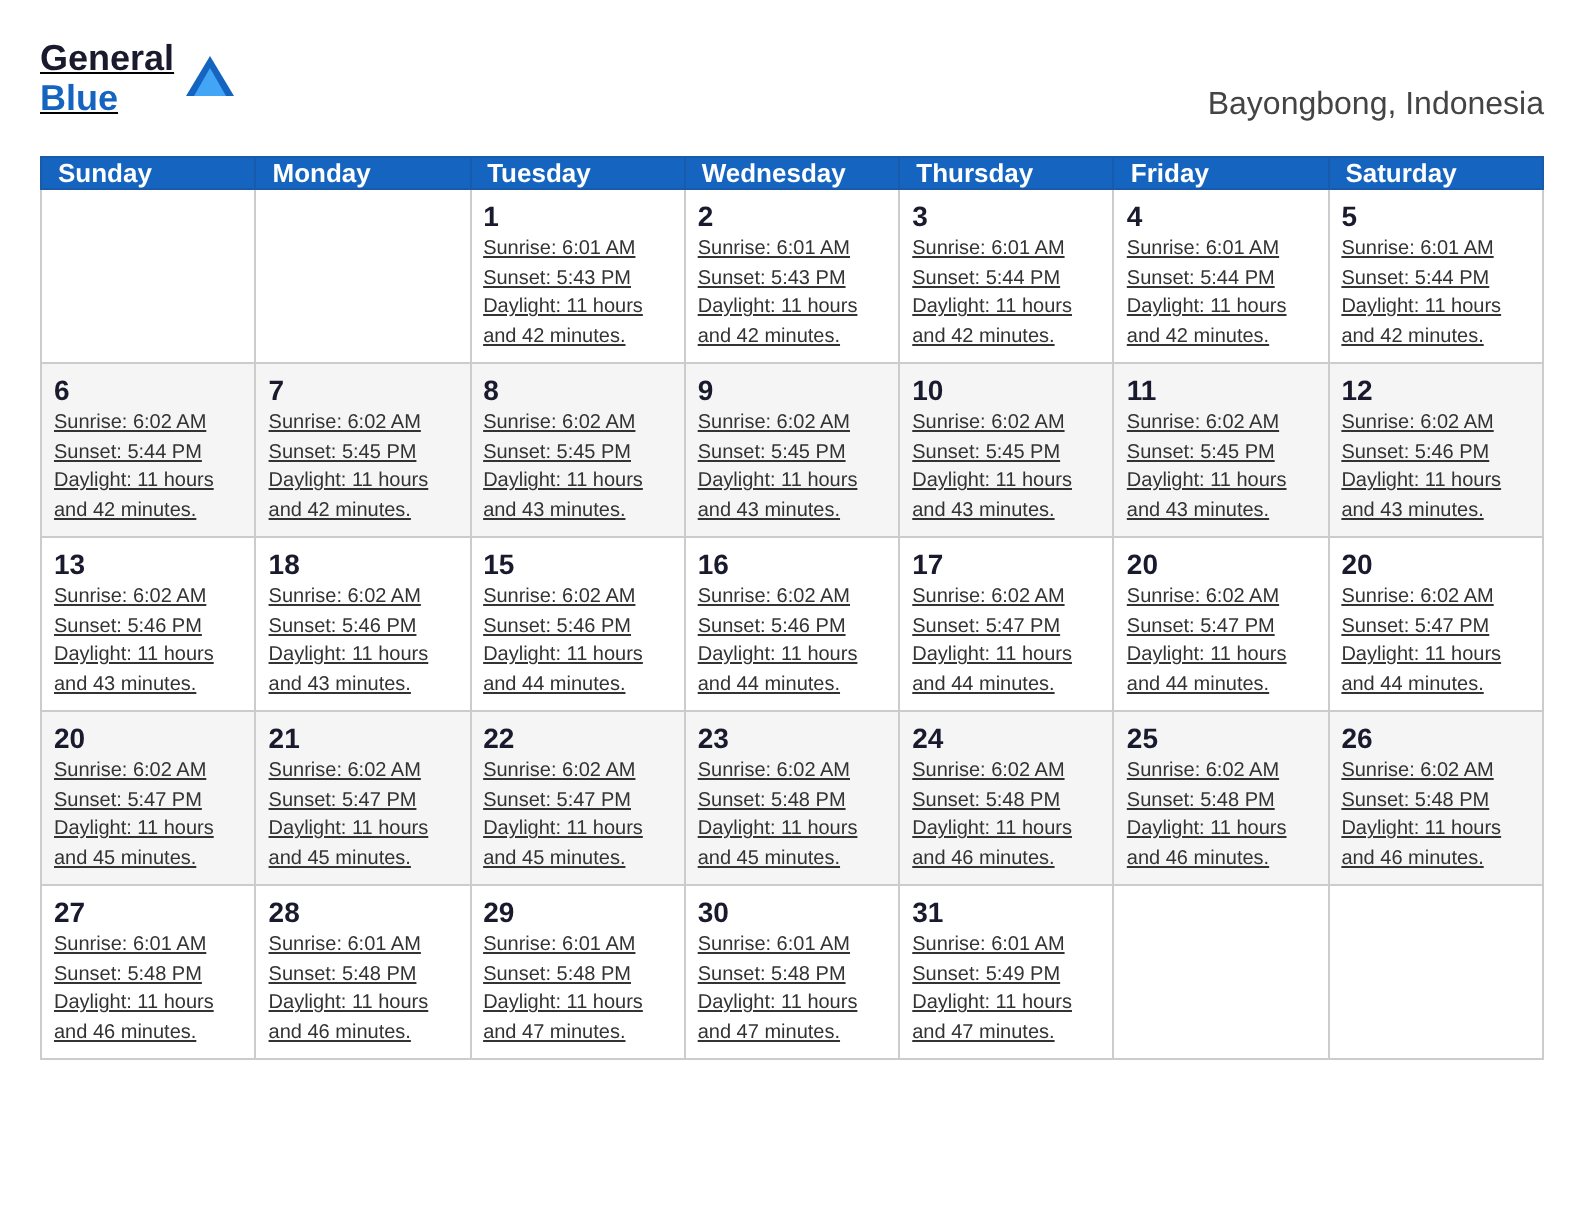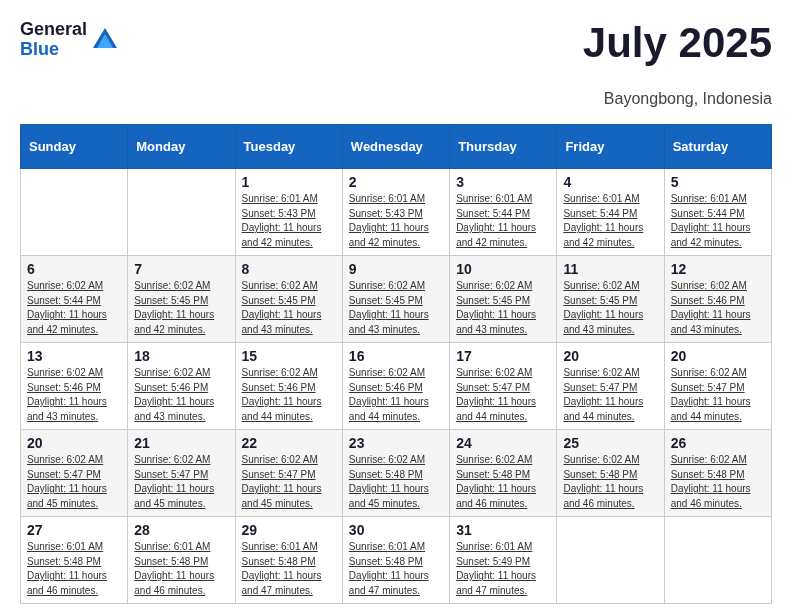--- a/index.html
+++ b/index.html
@@ -17,20 +17,21 @@
       margin-bottom: 16px;
     }
     .logo {
       display: flex;
       align-items: center;
     }
     .logo-text {
       display: flex;
       flex-direction: column;
       line-height: 1.1;
+      text-decoration: underline;
     }
     .logo-general {
       font-size: 18px;
       font-weight: bold;
       color: #1a1a2e;
     }
     .logo-blue {
       font-size: 18px;
       font-weight: bold;
       color: #1565c0;
@@ -57,21 +58,21 @@
     .calendar {
       width: 100%;
       border-collapse: collapse;
       border: 1px solid #ccc;
     }
     .calendar th {
       background: #1565c0;
       color: #fff;
       font-size: 13px;
       font-weight: bold;
-      padding: 14px 8px;
+      padding: 0 8px;
       text-align: left;
       border: 1px solid #1a5aaa;
     }
     .calendar td {
       vertical-align: top;
       border: 1px solid #ccc;
       padding: 5px 6px;
       width: 107px;
       min-height: 80px;
       font-size: 10.5px;
@@ -106,21 +107,20 @@
     <div class="logo-text">
       <span class="logo-general">General</span>
       <span class="logo-blue">Blue</span>
     </div>
     <svg class="logo-icon" viewBox="0 0 28 28">
       <polygon points="14,2 26,22 2,22" fill="#1565c0"></polygon>
       <polygon points="14,8 22,22 6,22" fill="#42a5f5"></polygon>
     </svg>
   </div>
   <div class="title-block">
-    <div class="month-title">July 2025</div>
     <div class="location">Bayongbong, Indonesia</div>
   </div>
 </div>
 
 <table class="calendar">
   <thead>
     <tr>
     <th>Sunday</th>
         <th>Monday</th>
         <th>Tuesday</th>

